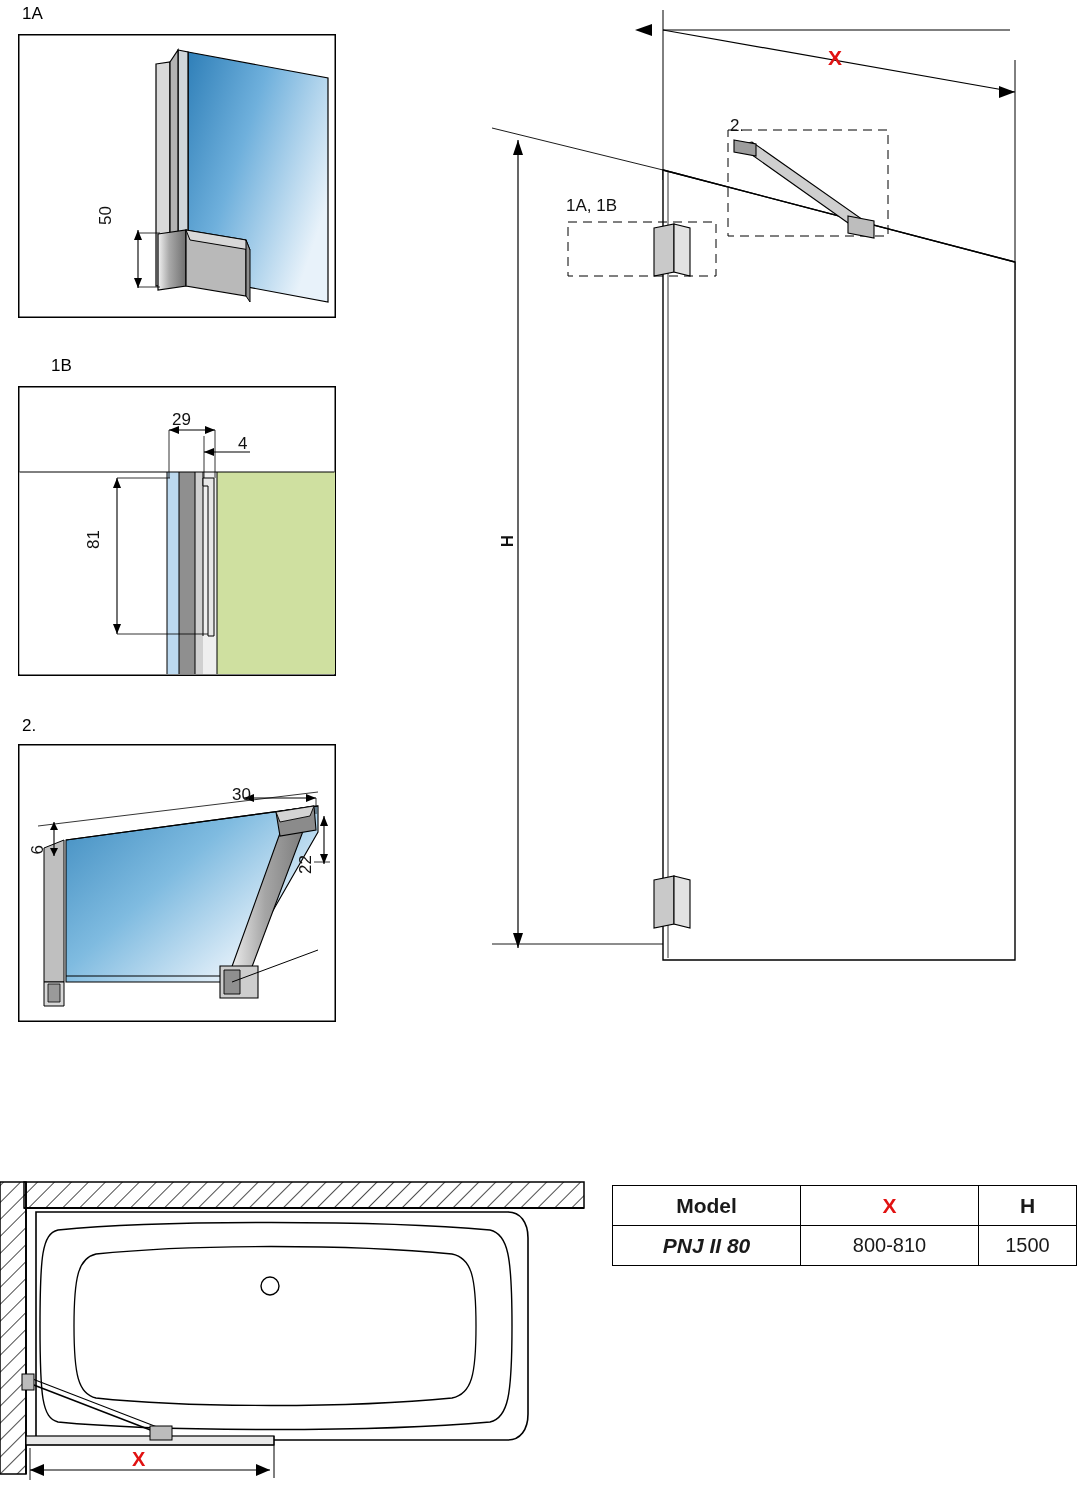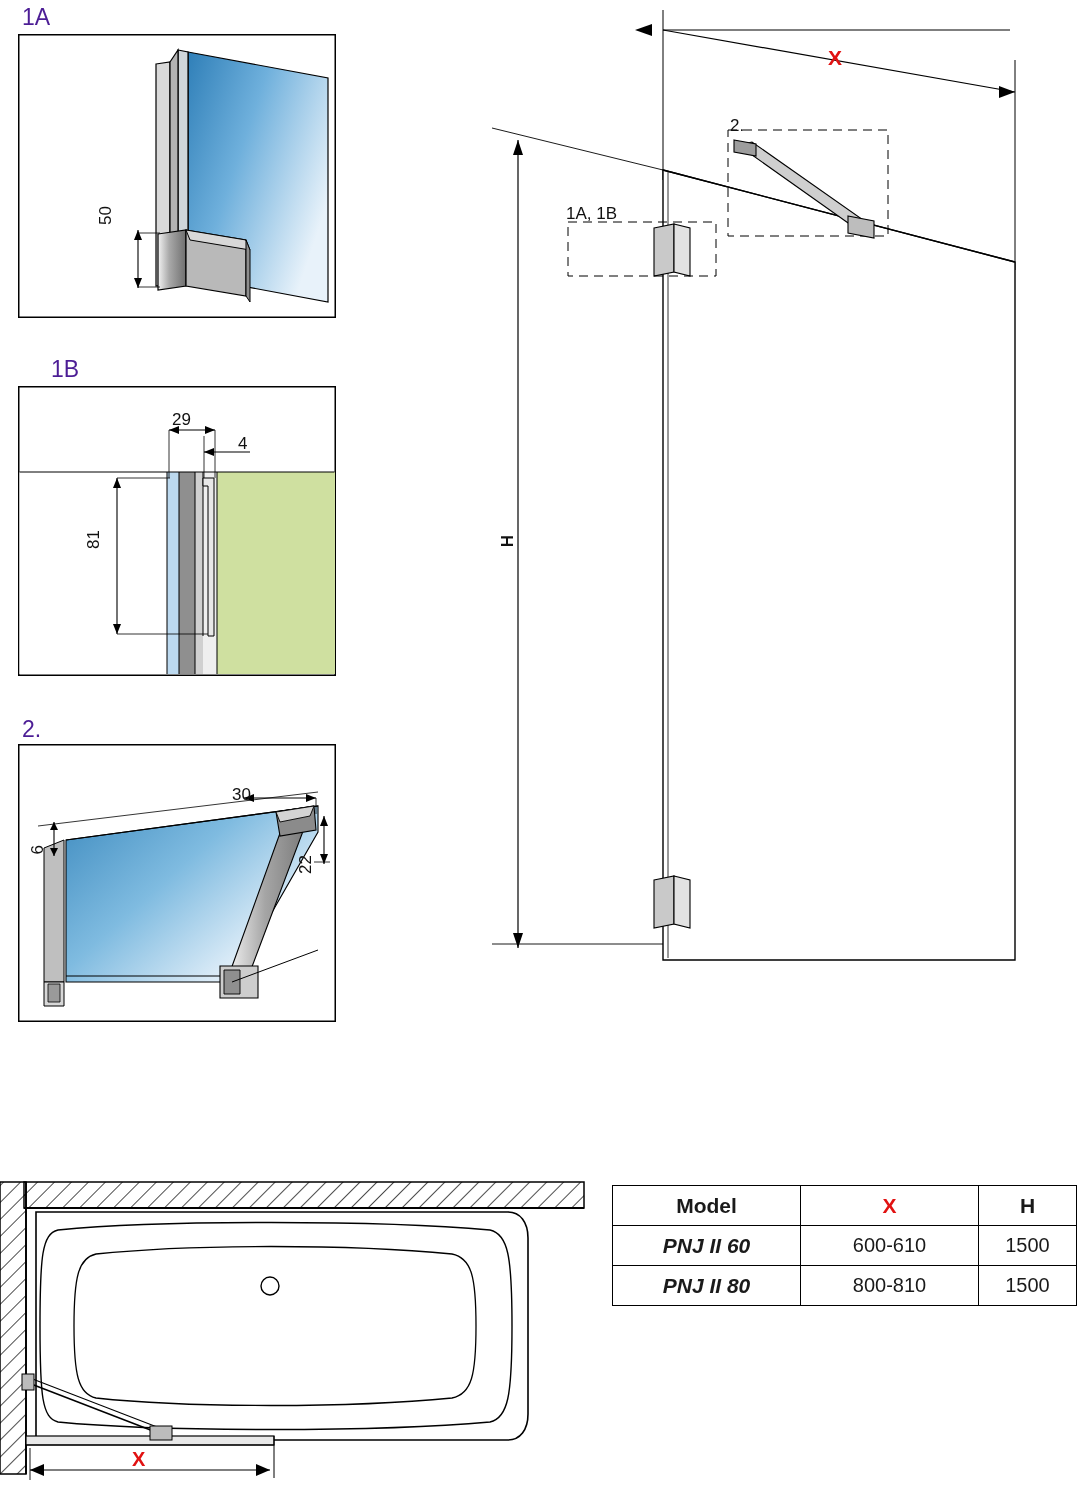--- a/index.html
+++ b/index.html
@@ -1,18 +1,18 @@
 <!DOCTYPE html>
 <html><head>
 <meta charset="utf-8">
 <style>
   html,body{margin:0;padding:0;background:#ffffff;}
   body{width:1084px;height:1493px;position:relative;font-family:"Liberation Sans",sans-serif;color:#1a1a1a;overflow:hidden;}
   .abs{position:absolute;}
-  .lbl{font-size:23px;color:#4c1d95;}
+  .lbl{font-size:17px;color:#000000;}
   .dim{font-size:17px;color:#111;}
   .dim-red{color:#e11212;font-weight:bold;}
   .vert{writing-mode:vertical-rl;transform:rotate(180deg);}
   svg{display:block;}
   
   .tbl{position:absolute;left:612px;top:1185px;border-collapse:collapse;}
   .tbl td,.tbl th{border:1.5px solid #000;height:37px;text-align:center;vertical-align:middle;}
   .tbl th{font-size:21px;font-weight:bold;}
   .tbl .c-model{width:185px;margin-top:21px;}
   .tbl .c-x{width:175px;}
@@ -192,21 +192,21 @@
 
   <rect x="258" y="130" width="160" height="106" fill="none" stroke="#000" stroke-width="1" stroke-dasharray="9,6"></rect>
 
   <polygon points="268,145 282,142 396,222 388,230" fill="#cfcfcf" stroke="#000" stroke-width="1.1"></polygon>
   <polygon points="264,140 286,144 286,156 264,152" fill="#9d9d9d" stroke="#000" stroke-width="1.1"></polygon>
   <polygon points="378,216 404,221 404,238 378,233" fill="#bdbdbd" stroke="#000" stroke-width="1.1"></polygon>
 </svg>
 </div>
 <div class="abs dim dim-red" style="left:828px;top:46px;font-size:21px;">X</div>
 <div class="abs dim" style="left:498px;top:532px;font-weight:bold;"><span class="vert">H</span></div>
-<div class="abs dim" style="left:566px;top:204px;">1A, 1B</div>
+<div class="abs dim" style="left:566px;top:196px;">1A, 1B</div>
 <div class="abs dim" style="left:730px;top:116px;">2.</div>
 
 <div class="abs" style="left:0px;top:1168px;">
 <svg width="596" height="320" viewBox="0 0 596 320">
   <defs>
     <pattern id="hatch" width="12" height="12" patternUnits="userSpaceOnUse" patternTransform="rotate(45)">
       <line x1="0" y1="0" x2="0" y2="12" stroke="#000" stroke-width="1.4"></line>
     </pattern>
   </defs>
 
@@ -245,23 +245,18 @@
 <table class="tbl">
   <thead>
     <tr>
       <th class="c-model">Model</th>
       <th class="c-x dim-red">X</th>
       <th class="c-h">H</th>
     </tr>
   </thead>
   <tbody>
     <tr>
-      <td class="model">PNJ II 60</td>
-      <td class="val">600-610</td>
-      <td class="val">1500</td>
-    </tr>
-    <tr>
       <td class="model">PNJ II 80</td>
       <td class="val">800-810</td>
       <td class="val">1500</td>
     </tr>
   </tbody>
 </table>
 
 </body></html>

